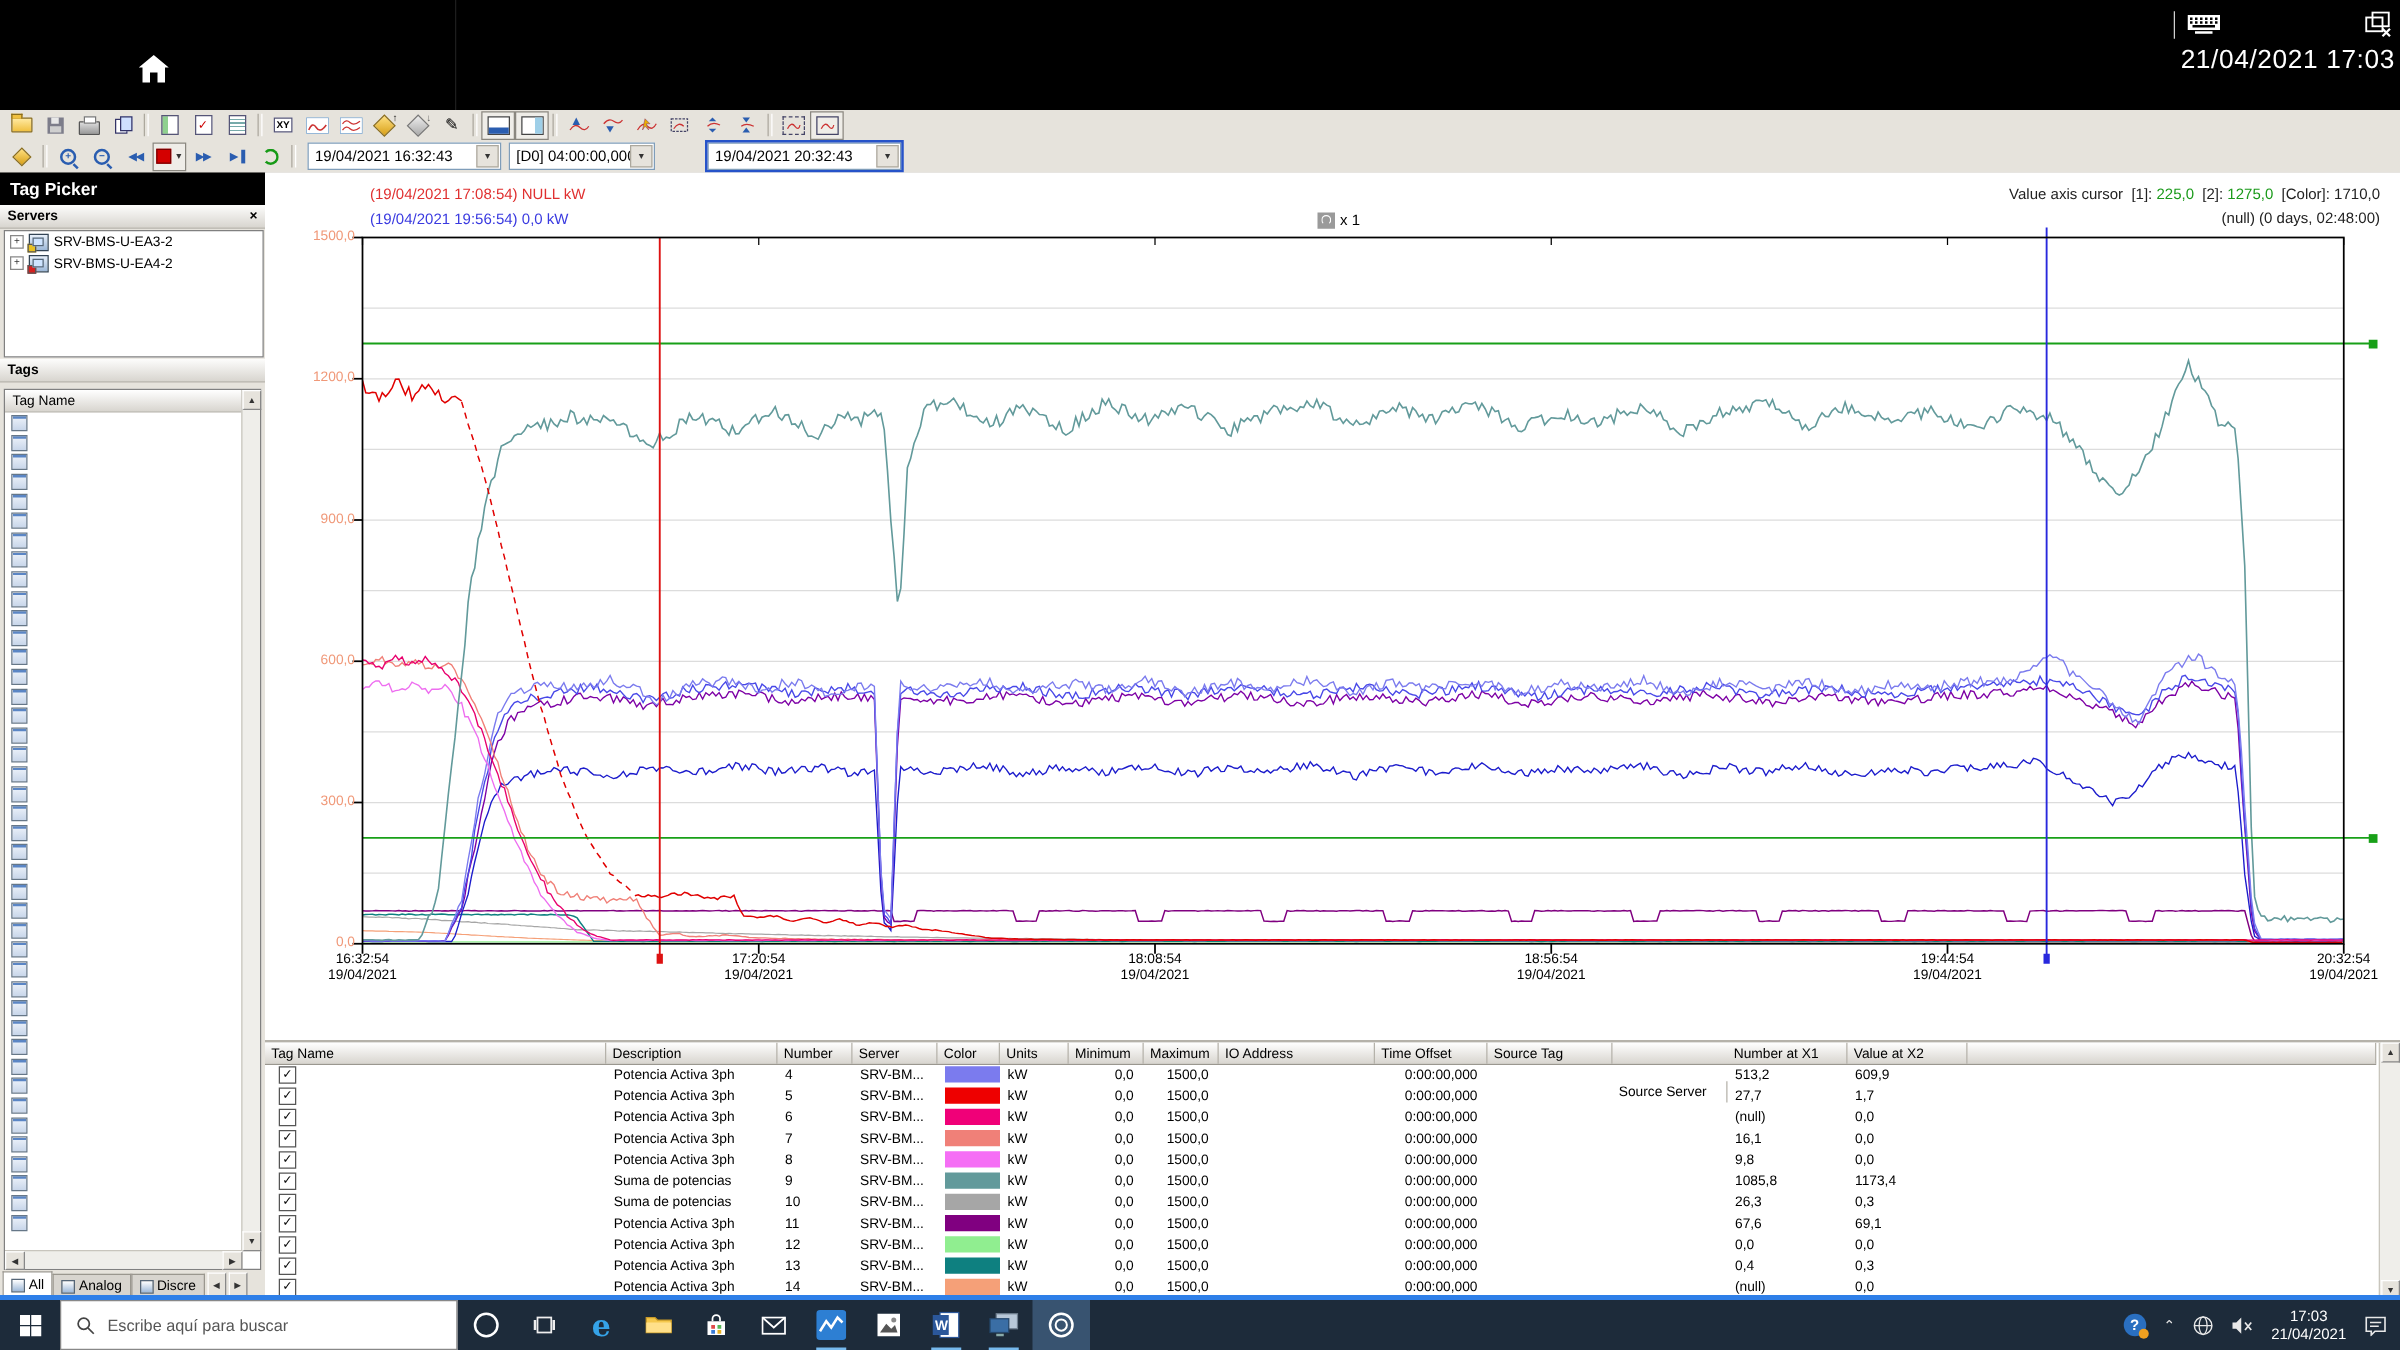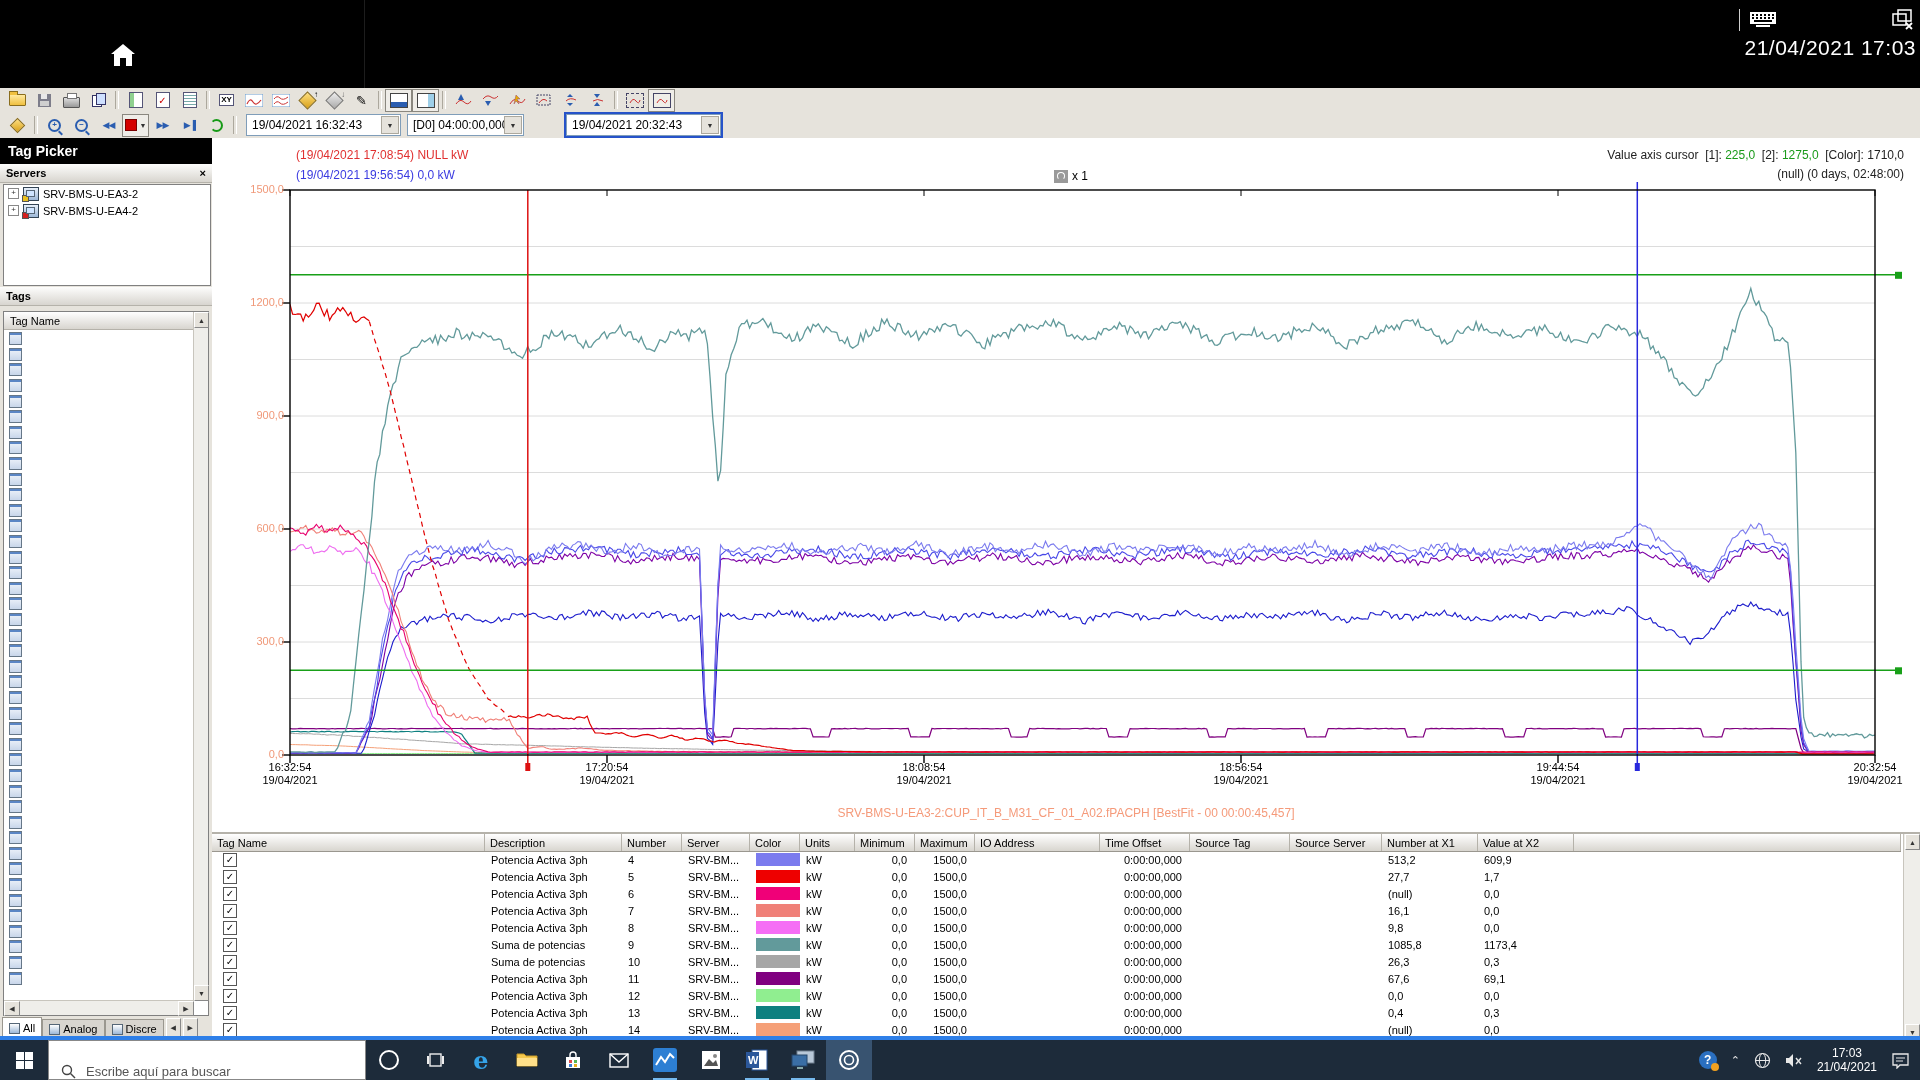--- a/index.html
+++ b/index.html
@@ -97,21 +97,21 @@
   .td.r{justify-content:flex-end;padding-right:8px;}
   .cb{width:12px;height:12px;border:1px solid #555;background:#fff;margin:0 3px 0 5px;font-size:10px;line-height:11px;text-align:center;color:#000;}
   .swatch{width:44px;height:13px;}
   #tbl-vscroll{position:absolute;right:0;top:0;bottom:0;width:16px;background:#efeeea;border-left:1px solid #c8c5bd;}
   
   #edgeline{left:0;top:1036px;width:1920px;height:4px;background:#2e7fe8;}
   #taskbar{left:0;top:1040px;width:1920px;height:40px;background:#1d2b3a;display:flex;align-items:center;}
   #startbtn{width:48px;height:40px;display:flex;align-items:center;justify-content:center;}
   .winlogo{display:grid;grid-template-columns:8px 8px;grid-template-rows:8px 8px;gap:1px;}
   .winlogo i{background:#fff;}
-  #searchbox{width:318px;height:40px;background:#fff;border:1px solid #888;box-sizing:border-box;display:flex;align-items:flex-end;gap:10px;padding-left:12px;color:#555;font-size:13px;}
+  #searchbox{width:318px;height:40px;background:#fff;border:1px solid #888;box-sizing:border-box;display:flex;align-items:center;gap:10px;padding-left:12px;color:#555;font-size:13px;}
   .tkico{width:46px;height:40px;display:flex;align-items:center;justify-content:center;position:relative;}
   .tkico .ul{position:absolute;bottom:0;left:11px;width:24px;height:2px;background:#76b9ed;}
   .tkico.activeapp{background:rgba(130,185,255,.28);}
   #tray{margin-left:auto;display:flex;align-items:center;gap:14px;padding-right:10px;height:40px;}
   #trayclock{color:#fff;text-align:center;font-size:12px;line-height:14px;}
   .helpico{width:18px;height:18px;border-radius:50%;background:#2a6fc0;color:#fff;font-size:12px;font-weight:bold;display:flex;align-items:center;justify-content:center;position:relative;}
   .helpico:after{content:"";position:absolute;right:-2px;bottom:-2px;width:8px;height:8px;border-radius:50%;background:#f0a020;}
   .chev{color:#e8e8e8;font-size:11px;}
 </style>
 </head>
@@ -613,37 +613,36 @@
         </div>
         <div class="xlab" style="left: 1298px; top: 623px;">
           <div>19:44:54</div>
           <div>19/04/2021</div>
         </div>
         <div class="xlab" style="left: 1615px; top: 623px;">
           <div>20:32:54</div>
           <div>19/04/2021</div>
         </div>
       </div>
-    <div id="chart-status">SRV-BMS-U-EA3-2:CUP_IT_B_M31_CF_01_A02.fPACPH [BestFit - 00 00:00:45,457]</div>
   </div>
 
   <div class="abs" id="tablepanel">
     <div id="thead">
         <div class="th" style="width: 273px;">Tag Name</div>
         <div class="th" style="width: 137px;">Description</div>
         <div class="th" style="width: 60px;">Number</div>
         <div class="th" style="width: 68px;">Server</div>
         <div class="th" style="width: 50px;">Color</div>
         <div class="th" style="width: 55px;">Units</div>
         <div class="th" style="width: 60px;">Minimum</div>
         <div class="th" style="width: 60px;">Maximum</div>
         <div class="th" style="width: 125px;">IO Address</div>
         <div class="th" style="width: 90px;">Time Offset</div>
         <div class="th" style="width: 100px;">Source Tag</div>
-        <div class="th" style="width: 92px;">Source Server</div>
+        <div class="th" style="width: 92px; margin-top: 31px;">Source Server</div>
         <div class="th" style="width: 96px;">Number at X1</div>
         <div class="th" style="width: 96px;">Value at X2</div>
         <div class="th" style="width: 327px;"></div>
       </div>
     <div id="tbody">
         <div class="trw">
           <div class="td" style="width: 273px;">
             <span class="cb">✓</span>
             <span></span>
           </div>

